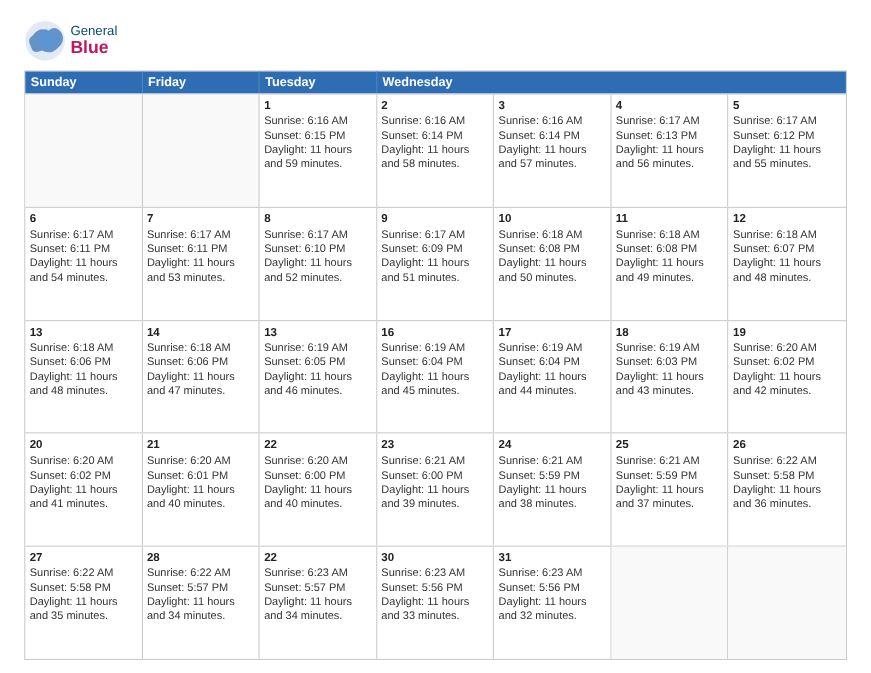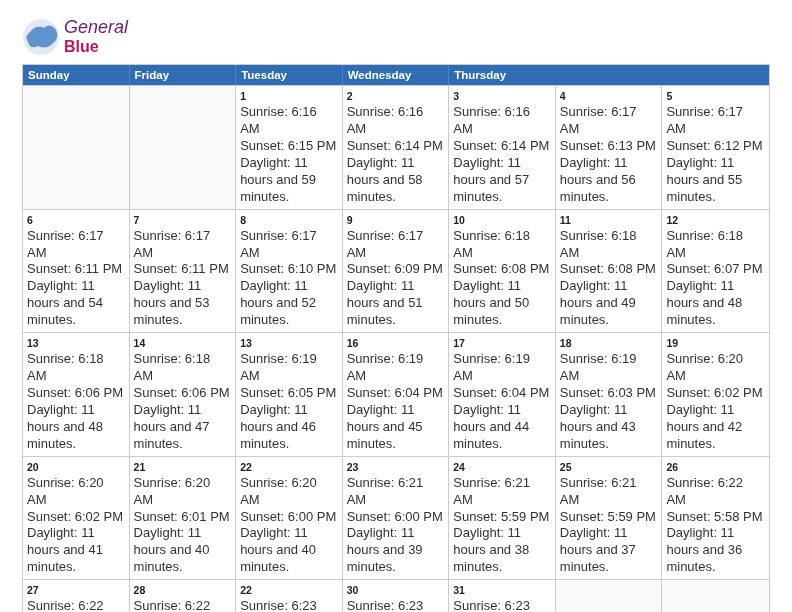--- a/index.html
+++ b/index.html
@@ -83,56 +83,55 @@
     .cal-cell:last-child { border-right: none; }
     .cal-cell.empty { background: #f9f9f9; }
     .day-num {
       font-size: 10.5px;
       font-weight: bold;
       color: #222;
       display: block;
       margin-bottom: 1px;
     }
     .cell-info {
-      font-size: 13px;
+      font-size: 10px;
       color: #333;
       line-height: 1.3;
     }
   </style>
 </head>
 <body>
 
 <div class="page">
   <div class="header">
     <div class="logo">
       <div style="display:flex;align-items:center;">
         <svg width="38" height="38" viewBox="0 0 38 38">
           <circle cx="19" cy="19" r="18" fill="#2e6db4" opacity="0.15"></circle>
           <path d="M8 14 Q14 6 22 10 Q28 4 34 12 Q38 20 30 26 Q24 32 16 28 Q8 32 6 24 Q2 18 8 14Z" fill="#2e6db4" opacity="0.7"></path>
           <path d="M20 8 L30 18 L22 28 L12 20Z" fill="#5599dd" opacity="0.5"></path>
         </svg>
         <div style="margin-left:4px;">
-          <div style="font-size:18px;color:#701a75;line-height:1.1;font-style:italic;">General</div>
+          <div style="font-size:12px;color:#0c4a6e;line-height:1.1;">General</div>
           <div style="font-size:16px;font-weight:bold;color:#be185d;line-height:1.1;">Blue</div>
         </div>
       </div>
     </div>
     <div class="title-area">
       <div class="month-title"></div>
       <div class="location"></div>
     </div>
   </div>
 
   <div class="calendar">
     <div class="cal-header">
       <div class="cal-header-cell">Sunday</div>
       <div class="cal-header-cell">Friday</div>
       <div class="cal-header-cell">Tuesday</div>
       <div class="cal-header-cell">Wednesday</div>
-      <div class="cal-header-cell">Thursday</div>
     </div>
     <div class="cal-body" id="cal-body">
     <div class="cal-week" style="flex: 1 1 0%;">
           <div class="cal-cell empty"></div>
           <div class="cal-cell empty"></div>
           <div class="cal-cell">
             <span class="day-num">1</span>
             <div class="cell-info" style="white-space: pre-line;">Sunrise: 6:16 AM
 Sunset: 6:15 PM
 Daylight: 11 hours and 59 minutes.</div>

